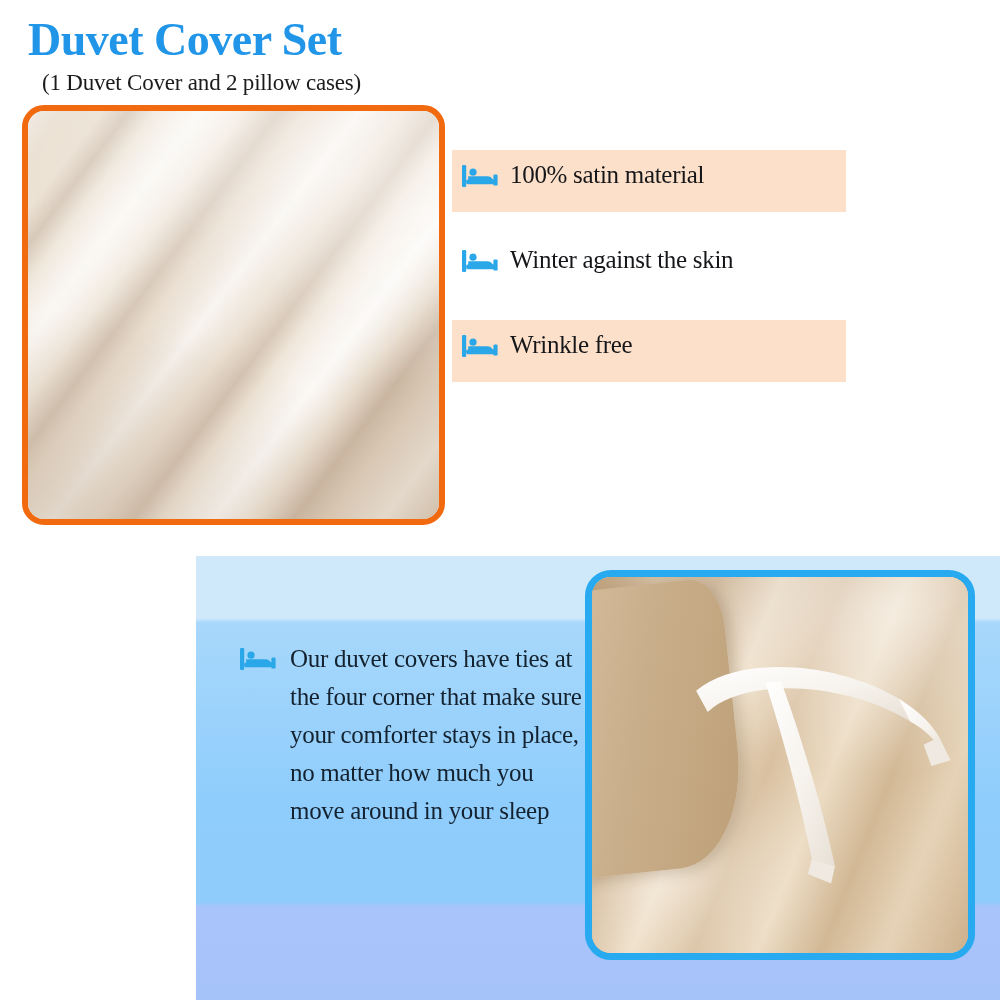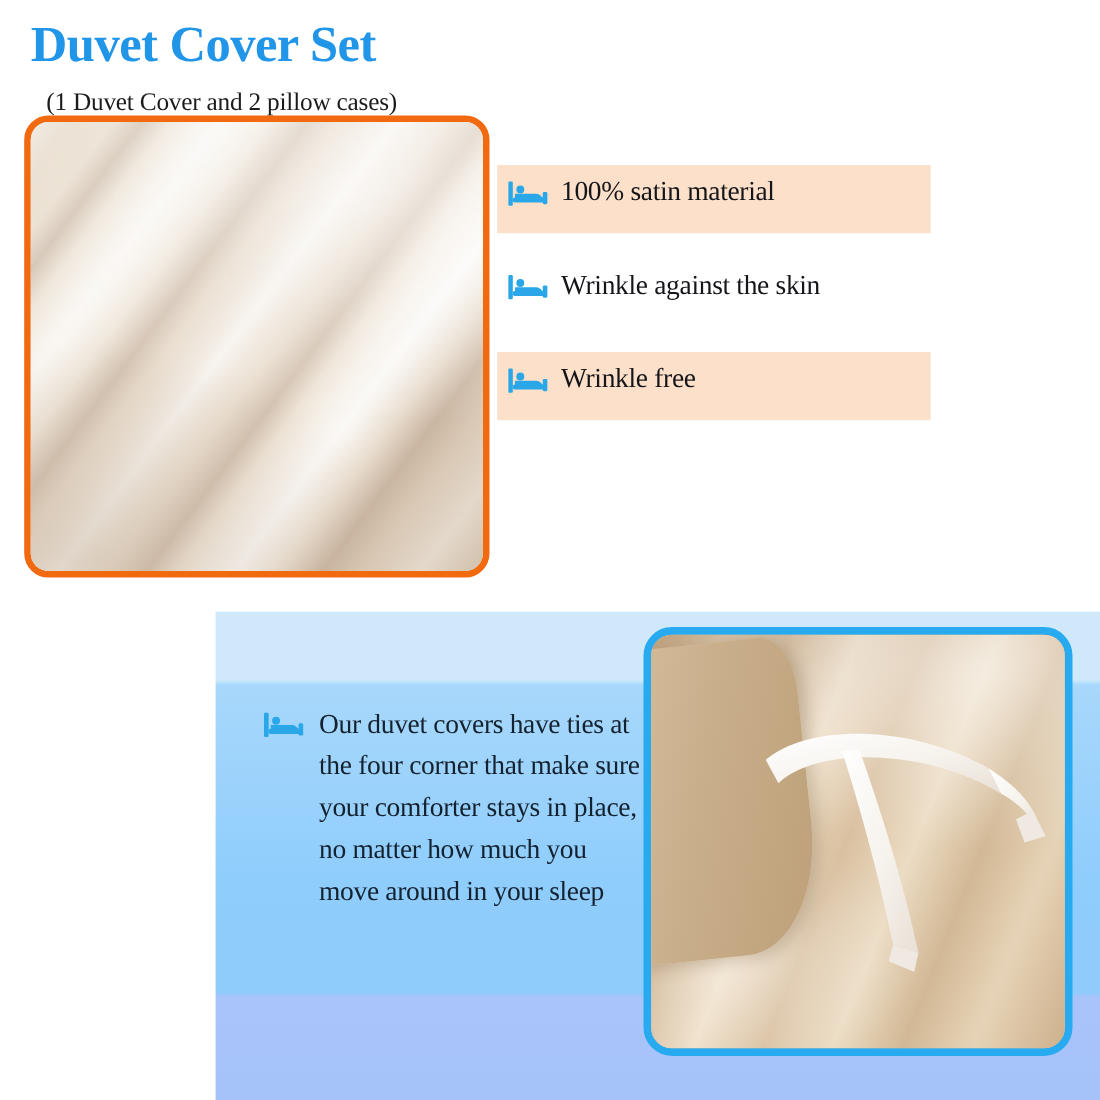--- a/index.html
+++ b/index.html
@@ -36,21 +36,20 @@
     line-height: 1.15;
   }
   .subtitle {
     position: absolute;
     left: 42px;
     top: 70px;
     font-size: 23px;
     color: #1b1b1b;
     white-space: nowrap;
     letter-spacing: -0.2px;
-    margin-top: 10px;
   }
 
   
   .photo-fabric {
     position: absolute;
     left: 22px;
     top: 105px;
     width: 423px;
     height: 420px;
     border: 6px solid #f26a0f;
@@ -261,21 +260,21 @@
     <div class="feature-row">
       <svg class="bed-icon" viewBox="0 0 38 26">
         <g class="bed-shape">
           <rect x="0" y="2" width="4.2" height="22" rx="1.2"></rect>
           <circle cx="11" cy="9.2" r="3.6"></circle>
           <path d="M6.2 13.2 H24 a7.5 7.5 0 0 1 7.5 4.2 H6.2 Z"></path>
           <rect x="4.2" y="16.6" width="29.4" height="4.6" rx="1.6"></rect>
           <rect x="31.4" y="11.6" width="4.2" height="11" rx="1.2"></rect>
         </g>
       </svg>
-      <div class="feature-text">Wrinkle against the skin</div>
+      <div class="feature-text">Winter against the skin</div>
     </div>
 
     <div class="feature-row shaded">
       <svg class="bed-icon" viewBox="0 0 38 26">
         <g class="bed-shape">
           <rect x="0" y="2" width="4.2" height="22" rx="1.2"></rect>
           <circle cx="11" cy="9.2" r="3.6"></circle>
           <path d="M6.2 13.2 H24 a7.5 7.5 0 0 1 7.5 4.2 H6.2 Z"></path>
           <rect x="4.2" y="16.6" width="29.4" height="4.6" rx="1.6"></rect>
           <rect x="31.4" y="11.6" width="4.2" height="11" rx="1.2"></rect>

